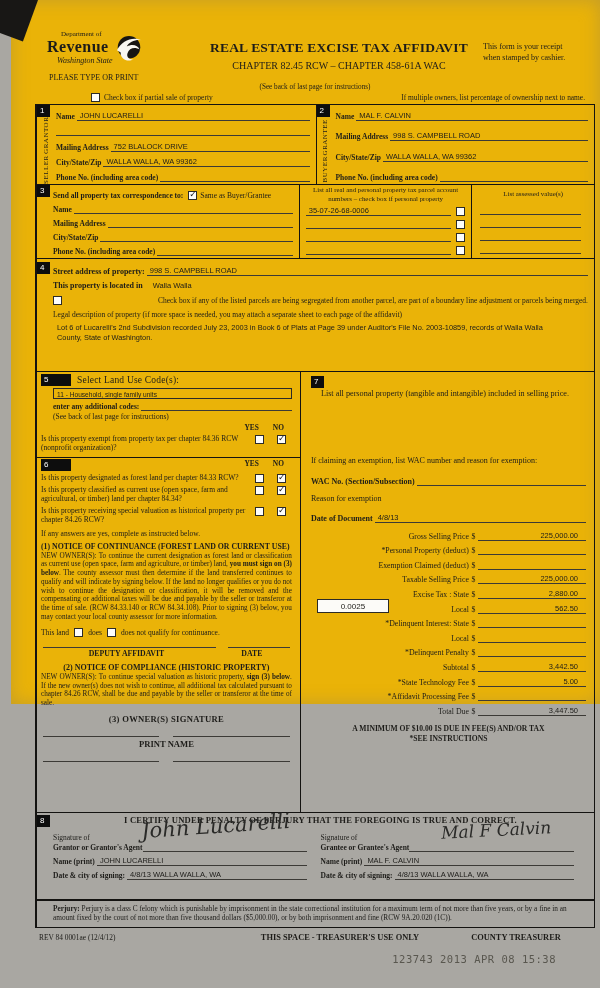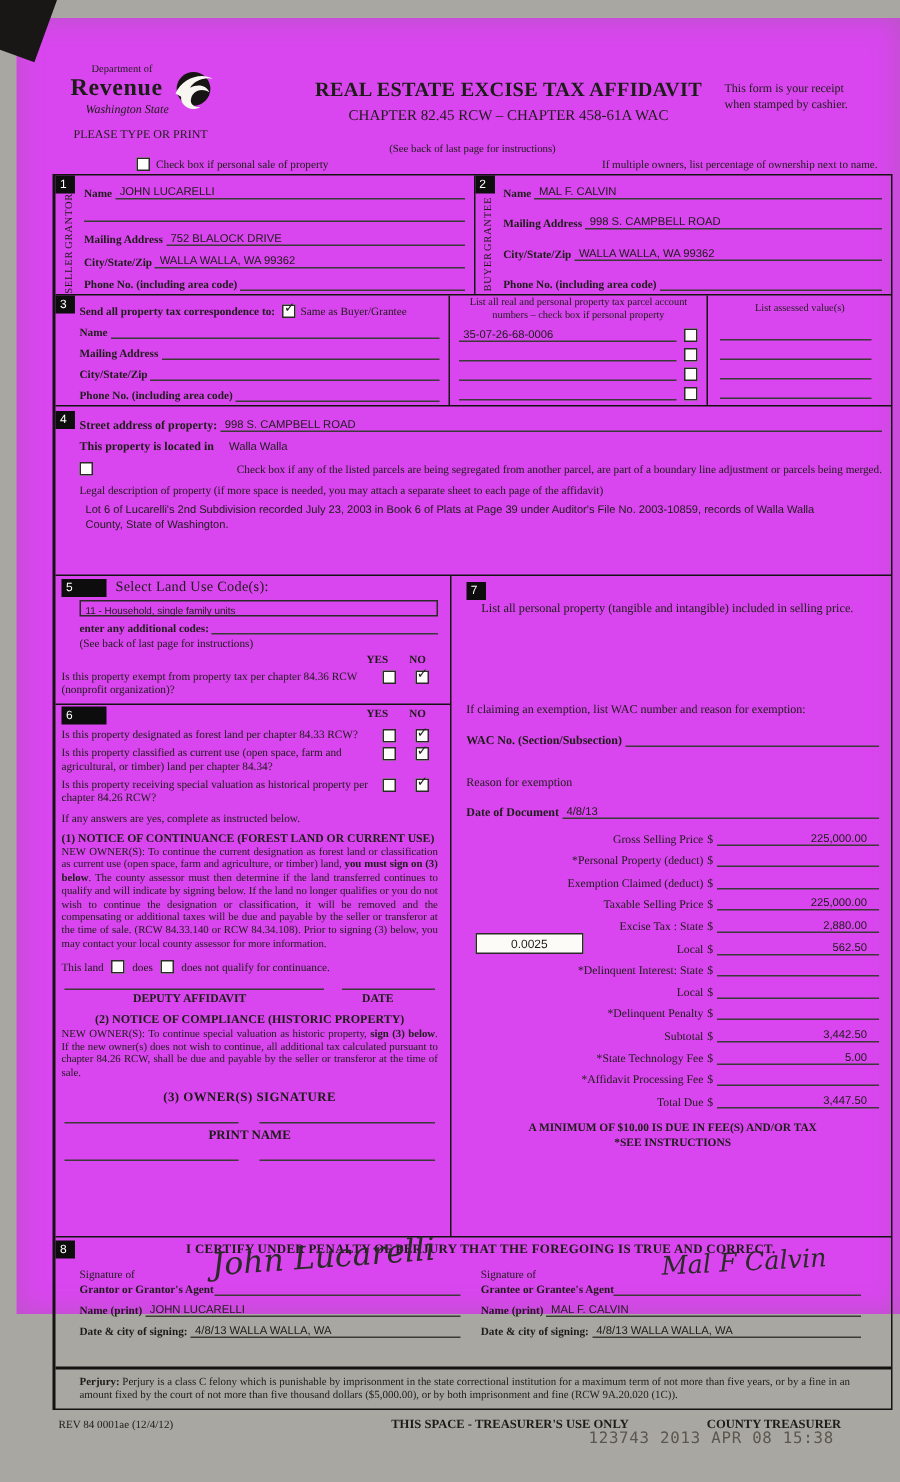--- a/index.html
+++ b/index.html
@@ -1,21 +1,21 @@
 <!DOCTYPE html>
 <html><head>
 <meta charset="utf-8">
 <style>
   * { margin:0; padding:0; box-sizing:border-box; }
   html,body { width:600px; height:988px; }
   body { position:relative; background:#a9a7a2; font-family:"Liberation Serif", serif; color:#1d1c19; overflow:hidden; }
   .scan-edge { position:absolute; left:0; top:0; width:11px; height:988px; background:linear-gradient(90deg,#19181
 6,#4a4845); z-index:5; }
   .scan-blob { position:absolute; left:-8px; top:-10px; width:40px; height:46px; background:#181715; transform:rotate(20deg); z-index:4; }
-  .paper { position:absolute; left:11px; top:12px; width:589px; height:864px; background:#d946ef; box-shadow:inset 0 0 18px rgba(120,115,105,.35); }
+  .paper { position:absolute; left:11px; top:0; width:589px; height:704px; background:#eab308; box-shadow:inset 0 0 18px rgba(120,115,105,.35); }
   .content { position:absolute; left:24px; top:0; width:560px; font-size:7.5px; }
 
   
   .val { font-family:"Liberation Sans","DejaVu Sans",sans-serif; font-size:7.5px; }
   .u { flex:1; border-bottom:1px solid #3c3a36; padding:0 3px 0 3px; min-height:9px; }
   .line { display:flex; align-items:flex-end; }
   .cb { display:inline-block; width:9px; height:9px; border:1.1px solid #2b2a27; background:#fdfdfb; position:relative; vertical-align:-1px; flex:none; }
   .cb .mk { position:absolute; left:0px; top:-3px; font-family:"DejaVu Sans",sans-serif; font-size:9px; font-weight:bold; color:#222; }
   .num { background:#0d0d0d; color:#fff; font-family:"Liberation Sans",sans-serif; font-size:8px; line-height:11px; height:12px; min-width:13px; padding:0 3px; display:inline-block; }
   .numbar { min-width:30px; }
@@ -103,21 +103,21 @@
   .siglab .b { width:80px; text-align:center; }
   .n2t { text-align:center; font-weight:bold; font-size:8px; margin-top:5px; }
   .own { text-align:center; font-weight:bold; font-size:8.6px; margin-top:6px; letter-spacing:.3px; }
   .twolines { display:flex; gap:14px; margin-top:12px; padding:0 2px; }
   .twolines .u { height:1px; min-height:0; }
   .pn { text-align:center; font-weight:bold; font-size:8.6px; margin-top:2px; }
   .s7txt { margin-left:10px; font-size:8.2px; line-height:1.35; }
   .exline { margin-top:57px; font-size:8px; }
   .wac { display:flex; align-items:flex-end; margin-top:9px; height:12px; font-size:8px; }
   .wac .u { max-width:180px; flex:1; }
-  .reason { margin-top:19px; font-size:8px; }
+  .reason { margin-top:8px; font-size:8px; }
   .doc { display:flex; align-items:flex-end; height:14px; margin-top:22px; font-size:8px; }
   .fin { margin-top:3px; }
   .fin-row { display:flex; align-items:flex-end; height:14.6px; position:relative; }
   .fin-label { width:158px; text-align:right; white-space:nowrap; font-size:7.8px; }
   .fin-dollar { width:9px; text-align:center; font-size:7.8px; }
   .fin-line { flex:1; border-bottom:1px solid #3c3a36; text-align:right; padding-right:8px; min-height:9px; }
   .ratebox { position:absolute; left:6px; bottom:1px; width:72px; height:14px; border:1.2px solid #2b2a27; text-align:center; background:#fcfbf8; }
   .ratebox .val { font-size:8px; line-height:13px; }
   .minnote { text-align:center; font-weight:bold; font-size:7.6px; margin-top:8px; line-height:1.4; }
 
@@ -171,21 +171,21 @@
       <div class="chapter">CHAPTER 82.45 RCW – CHAPTER 458-61A WAC</div>
     </div>
     <div class="receipt-col">
       <div>This form is your receipt</div>
       <div>when stamped by cashier.</div>
     </div>
   </div>
   <div class="seeback">(See back of last page for instructions)</div>
   <div class="presale-row">
     <span class="cb"></span>
-    <span class="t1">Check box if personal sale of property</span>
+    <span class="t1">Check box if partial sale of property</span>
     <span class="t2">If multiple owners, list percentage of ownership next to name.</span>
   </div>
 
   <div class="tbl">
 
     <div class="row ab">
       <div class="half">
         <span class="num">1</span>
         <div class="side">
               <span class="vtxt">

